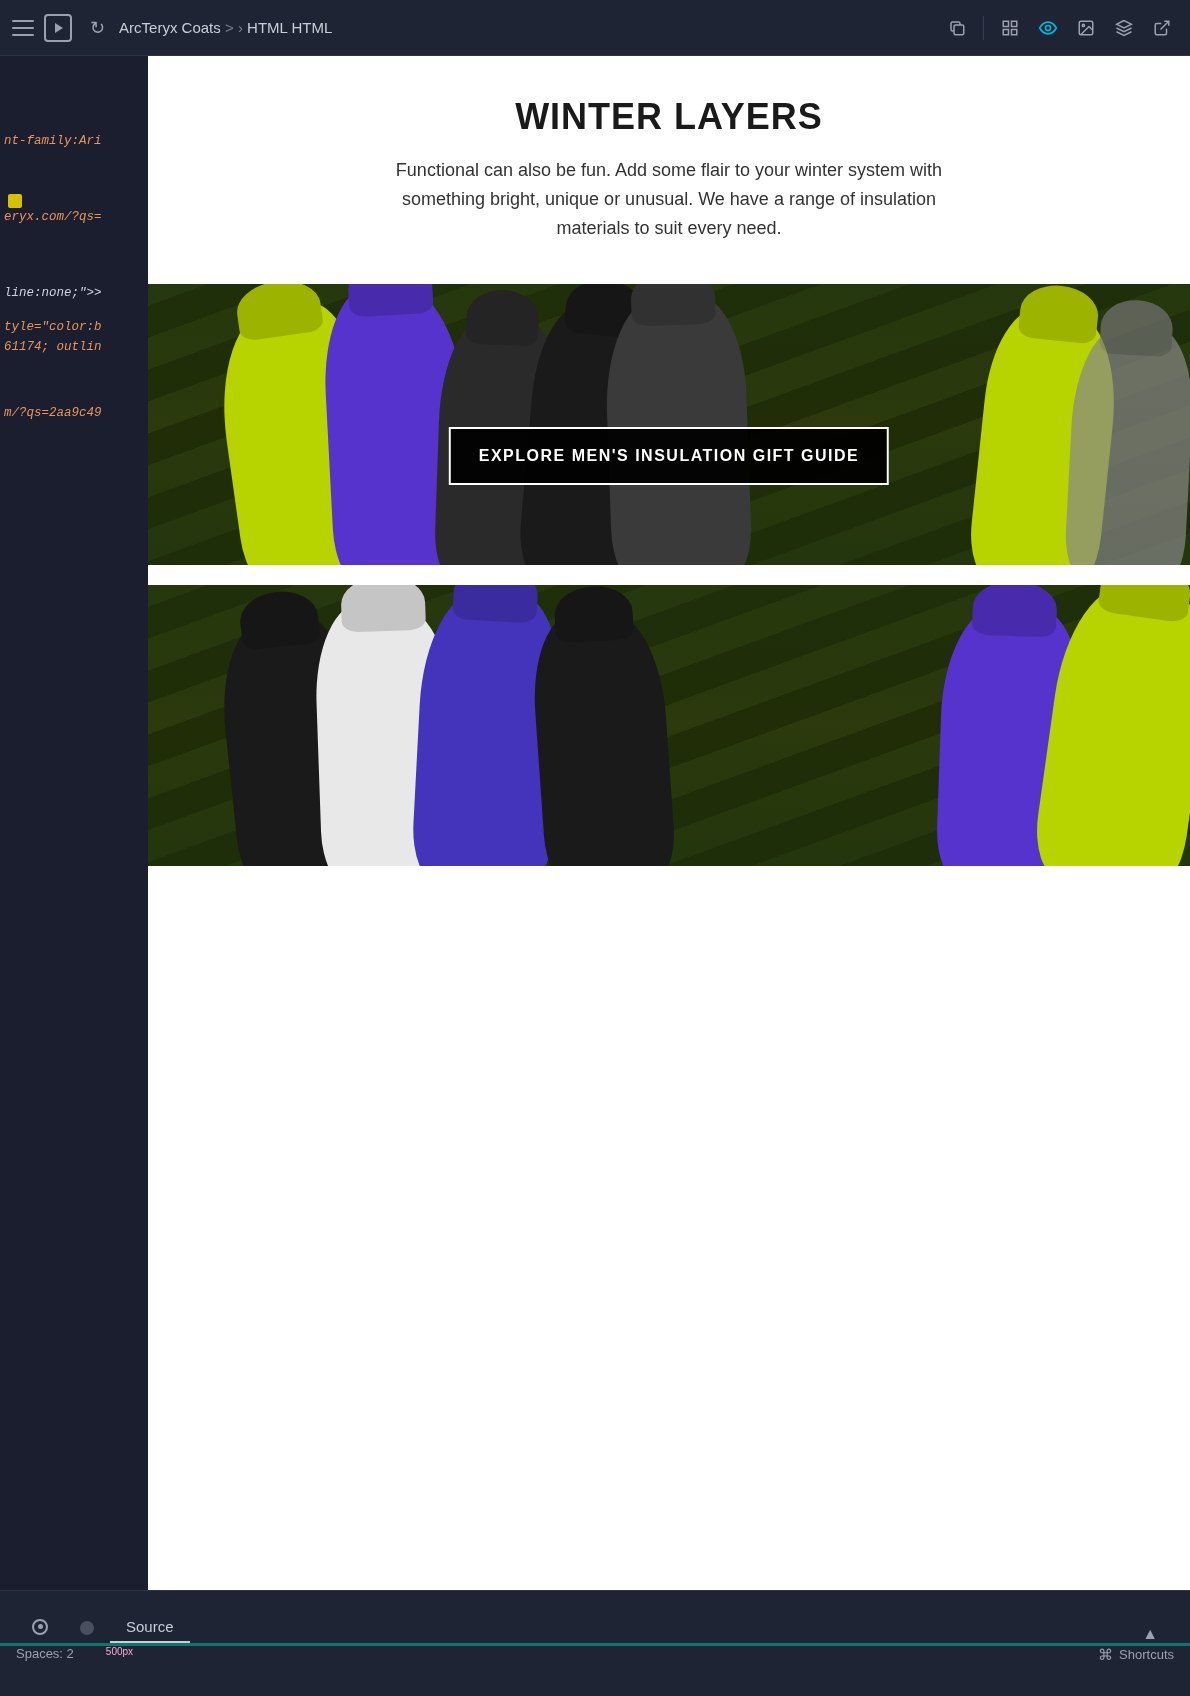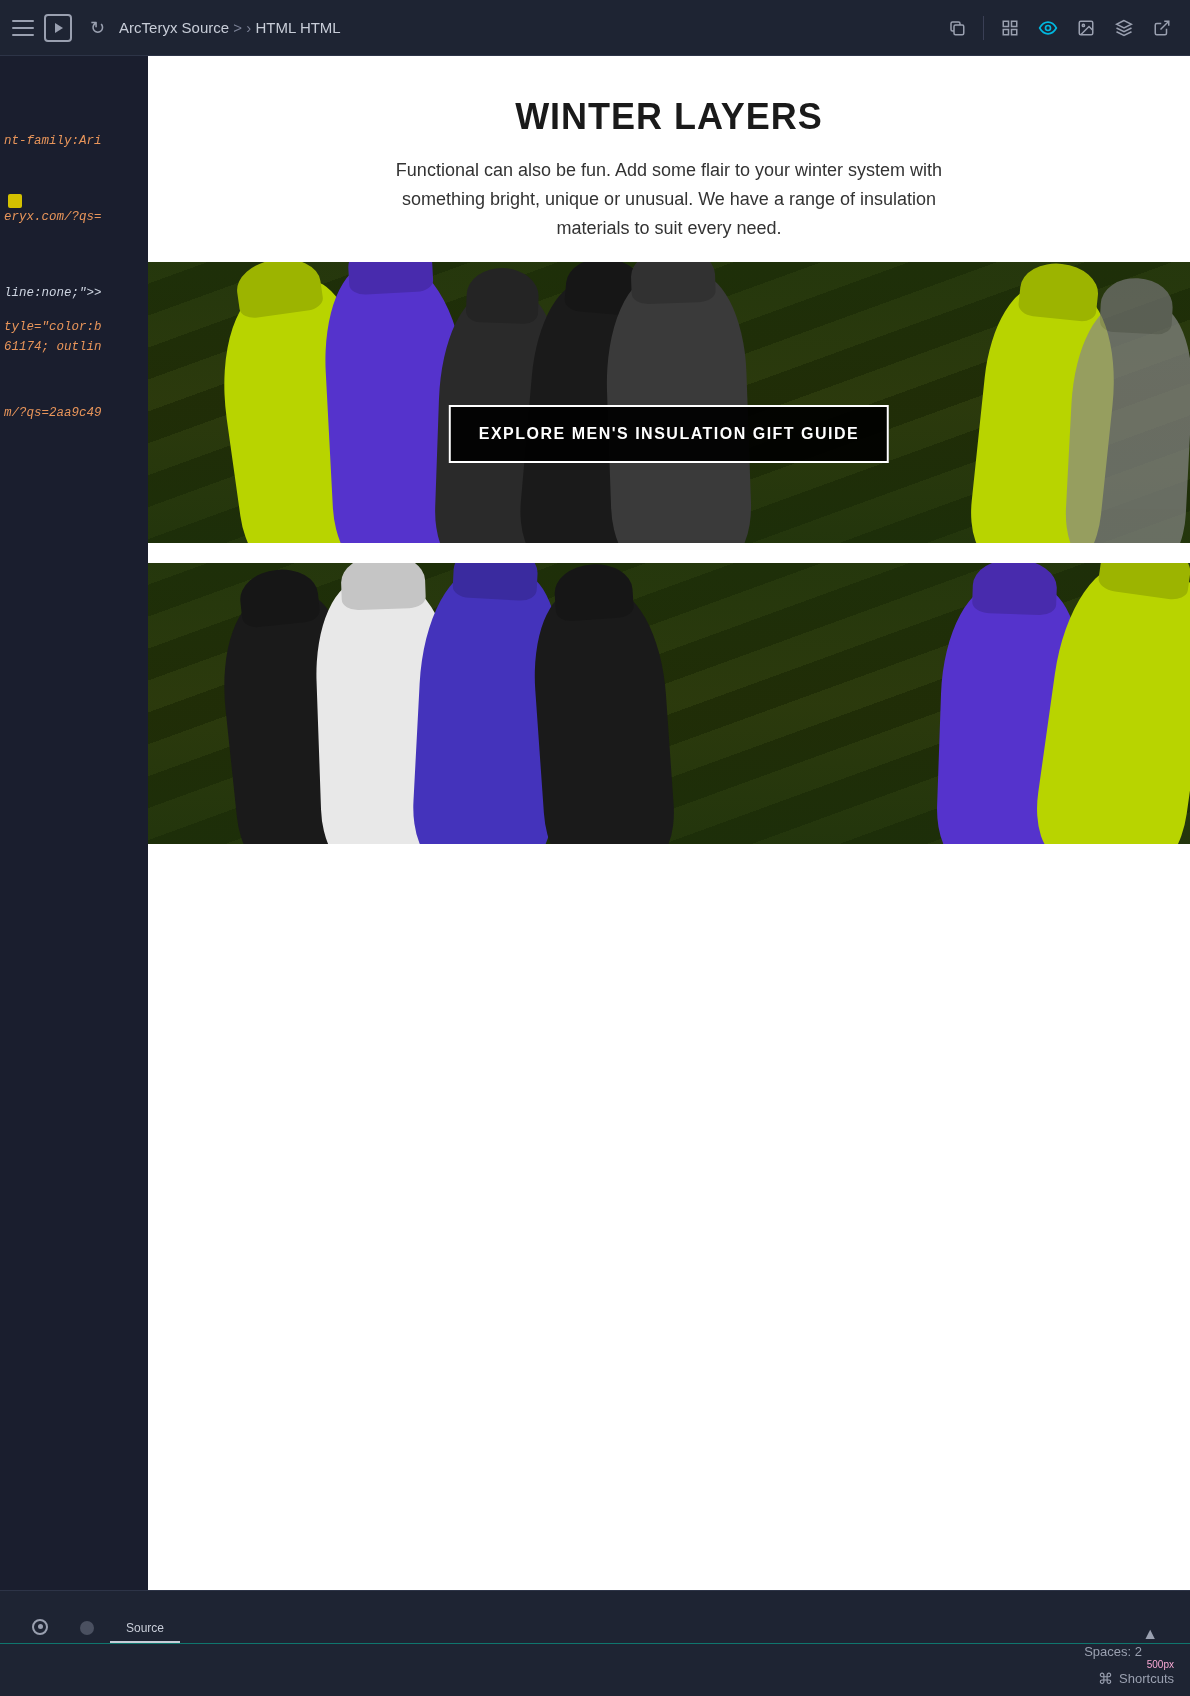--- a/index.html
+++ b/index.html
@@ -150,21 +150,21 @@
       position: relative;
     }
     .preview-content {
       background: #fff;
       min-height: 100%;
     }
 
     
     .winter-header {
       text-align: center;
-      padding: 40px 60px 20px;
+      padding: 40px 60px 42px;
       background: #fff;
     }
     .winter-title {
       font-size: 36px;
       font-weight: 900;
       color: #1a1a1a;
       letter-spacing: 1px;
       margin-bottom: 18px;
       font-family: Arial, Helvetica, sans-serif;
     }
@@ -308,21 +308,21 @@
       padding: 0 16px;
       gap: 0;
     }
     .bottom-tab {
       display: flex;
       align-items: flex-end;
       gap: 8px;
       padding: 8px 16px;
       cursor: pointer;
       color: #7a8095;
-      font-size: 12px;
+      font-size: 15px;
       position: relative;
     }
     .bottom-tab.active {
       color: #c8cdd8;
     }
     .bottom-tab.active::after {
       content: '';
       position: absolute;
       bottom: 0;
       left: 0;
@@ -358,24 +358,23 @@
     .chevron-up {
       margin-left: auto;
       margin-right: 16px;
       color: #9aa0b0;
       font-size: 16px;
       margin-top: 8px;
     }
     .bottom-status {
       height: 54px;
       display: flex;
-      align-items: flex-end;
+      align-items: flex-start;
       padding: 0 16px;
-      border-top: 1px solid #0f766e;
-      flex-direction: column;
+      border-top: 3px solid #0f766e;
     }
     .status-left {
       color: #9aa0b0;
       font-size: 13px;
     }
     .status-spaces {
       margin-right: 32px;
     }
     .status-px {
       color: #f9a8d4;
@@ -410,21 +409,21 @@
 <div class="toolbar">
   <div class="toolbar-left">
     <div class="hamburger-icon">
       <span></span>
       <span></span>
       <span></span>
     </div>
     <div class="play-icon"></div>
     <div class="refresh-icon">↻</div>
     <span class="breadcrumb">
-      <span>ArcTeryx Source</span>
+      <span>ArcTeryx Coats</span>
       <span class="breadcrumb-arrow">&gt;</span>
       <span class="breadcrumb-arrow">›</span>
       <span class="breadcrumb-html">HTML</span>
       <span>HTML</span>
     </span>
   </div>
   <div class="toolbar-right">
 
     <div class="toolbar-icon-btn">
       <svg width="18" height="18" viewBox="0 0 24 24" fill="none" stroke="#9aa0b0" stroke-width="2">

